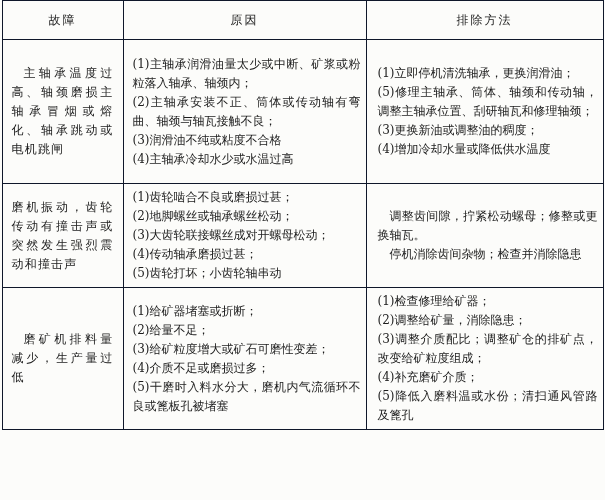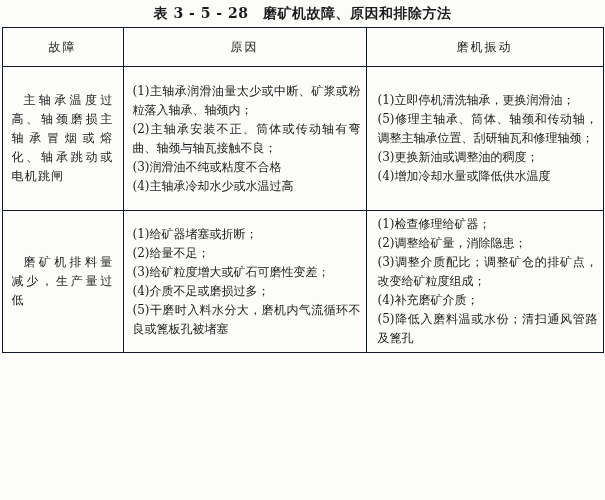--- a/index.html
+++ b/index.html
@@ -50,33 +50,32 @@
   tr.r1 { height:144px; }
   tr.r2 { height:57px;  }
   tr.r3 { height:104px; }
   tr.r4 { height:126px; }
 </style>
 </head>
 <body>
 
 <div class="page">
 
-  <div class="doc-title">表 3 - 5 - 28　磨矿机故障、原因和排除方法</div>
 
   <table class="fault-table">
     <colgroup>
       <col style="width:121px">
       <col style="width:243px">
       <col style="width:237px">
     </colgroup>
     <thead>
       <tr>
         <th>故障</th>
         <th>原因</th>
-        <th>磨机振动</th>
+        <th>排除方法</th>
       </tr>
     </thead>
     <tbody>
 
       <tr class="r1">
         <td class="fault-cell">
           <p class="fault-text indent">主轴承温度过高、轴颈磨损主轴承冒烟或熔化、轴承跳动或电机跳闸</p>
         </td>
         <td class="cause-cell">
           <p>(1)主轴承润滑油量太少或中断、矿浆或粉粒落入轴承、轴颈内；</p>
@@ -86,20 +85,36 @@
         </td>
         <td class="remedy-cell">
           <p>(1)立即停机清洗轴承，更换润滑油；</p>
           <p>(5)修理主轴承、筒体、轴颈和传动轴，调整主轴承位置、刮研轴瓦和修理轴颈；</p>
           <p>(3)更换新油或调整油的稠度；</p>
           <p>(4)增加冷却水量或降低供水温度</p>
         </td>
       </tr>
 
 
+      <tr class="r3">
+        <td class="fault-cell">
+          <p class="fault-text">磨机振动，齿轮传动有撞击声或突然发生强烈震动和撞击声</p>
+        </td>
+        <td class="cause-cell">
+          <p>(1)齿轮啮合不良或磨损过甚；</p>
+          <p>(2)地脚螺丝或轴承螺丝松动；</p>
+          <p>(3)大齿轮联接螺丝成对开螺母松动；</p>
+          <p>(4)传动轴承磨损过甚；</p>
+          <p>(5)齿轮打坏；小齿轮轴串动</p>
+        </td>
+        <td class="remedy-cell">
+          <p class="indent">调整齿间隙，拧紧松动螺母；修整或更换轴瓦。</p>
+          <p class="indent">停机消除齿间杂物；检查并消除隐患</p>
+        </td>
+      </tr>
 
       <tr class="r4">
         <td class="fault-cell">
           <p class="fault-text indent">磨矿机排料量减少，生产量过低</p>
         </td>
         <td class="cause-cell">
           <p>(1)给矿器堵塞或折断；</p>
           <p>(2)给量不足；</p>
           <p>(3)给矿粒度增大或矿石可磨性变差；</p>
           <p>(4)介质不足或磨损过多；</p>

